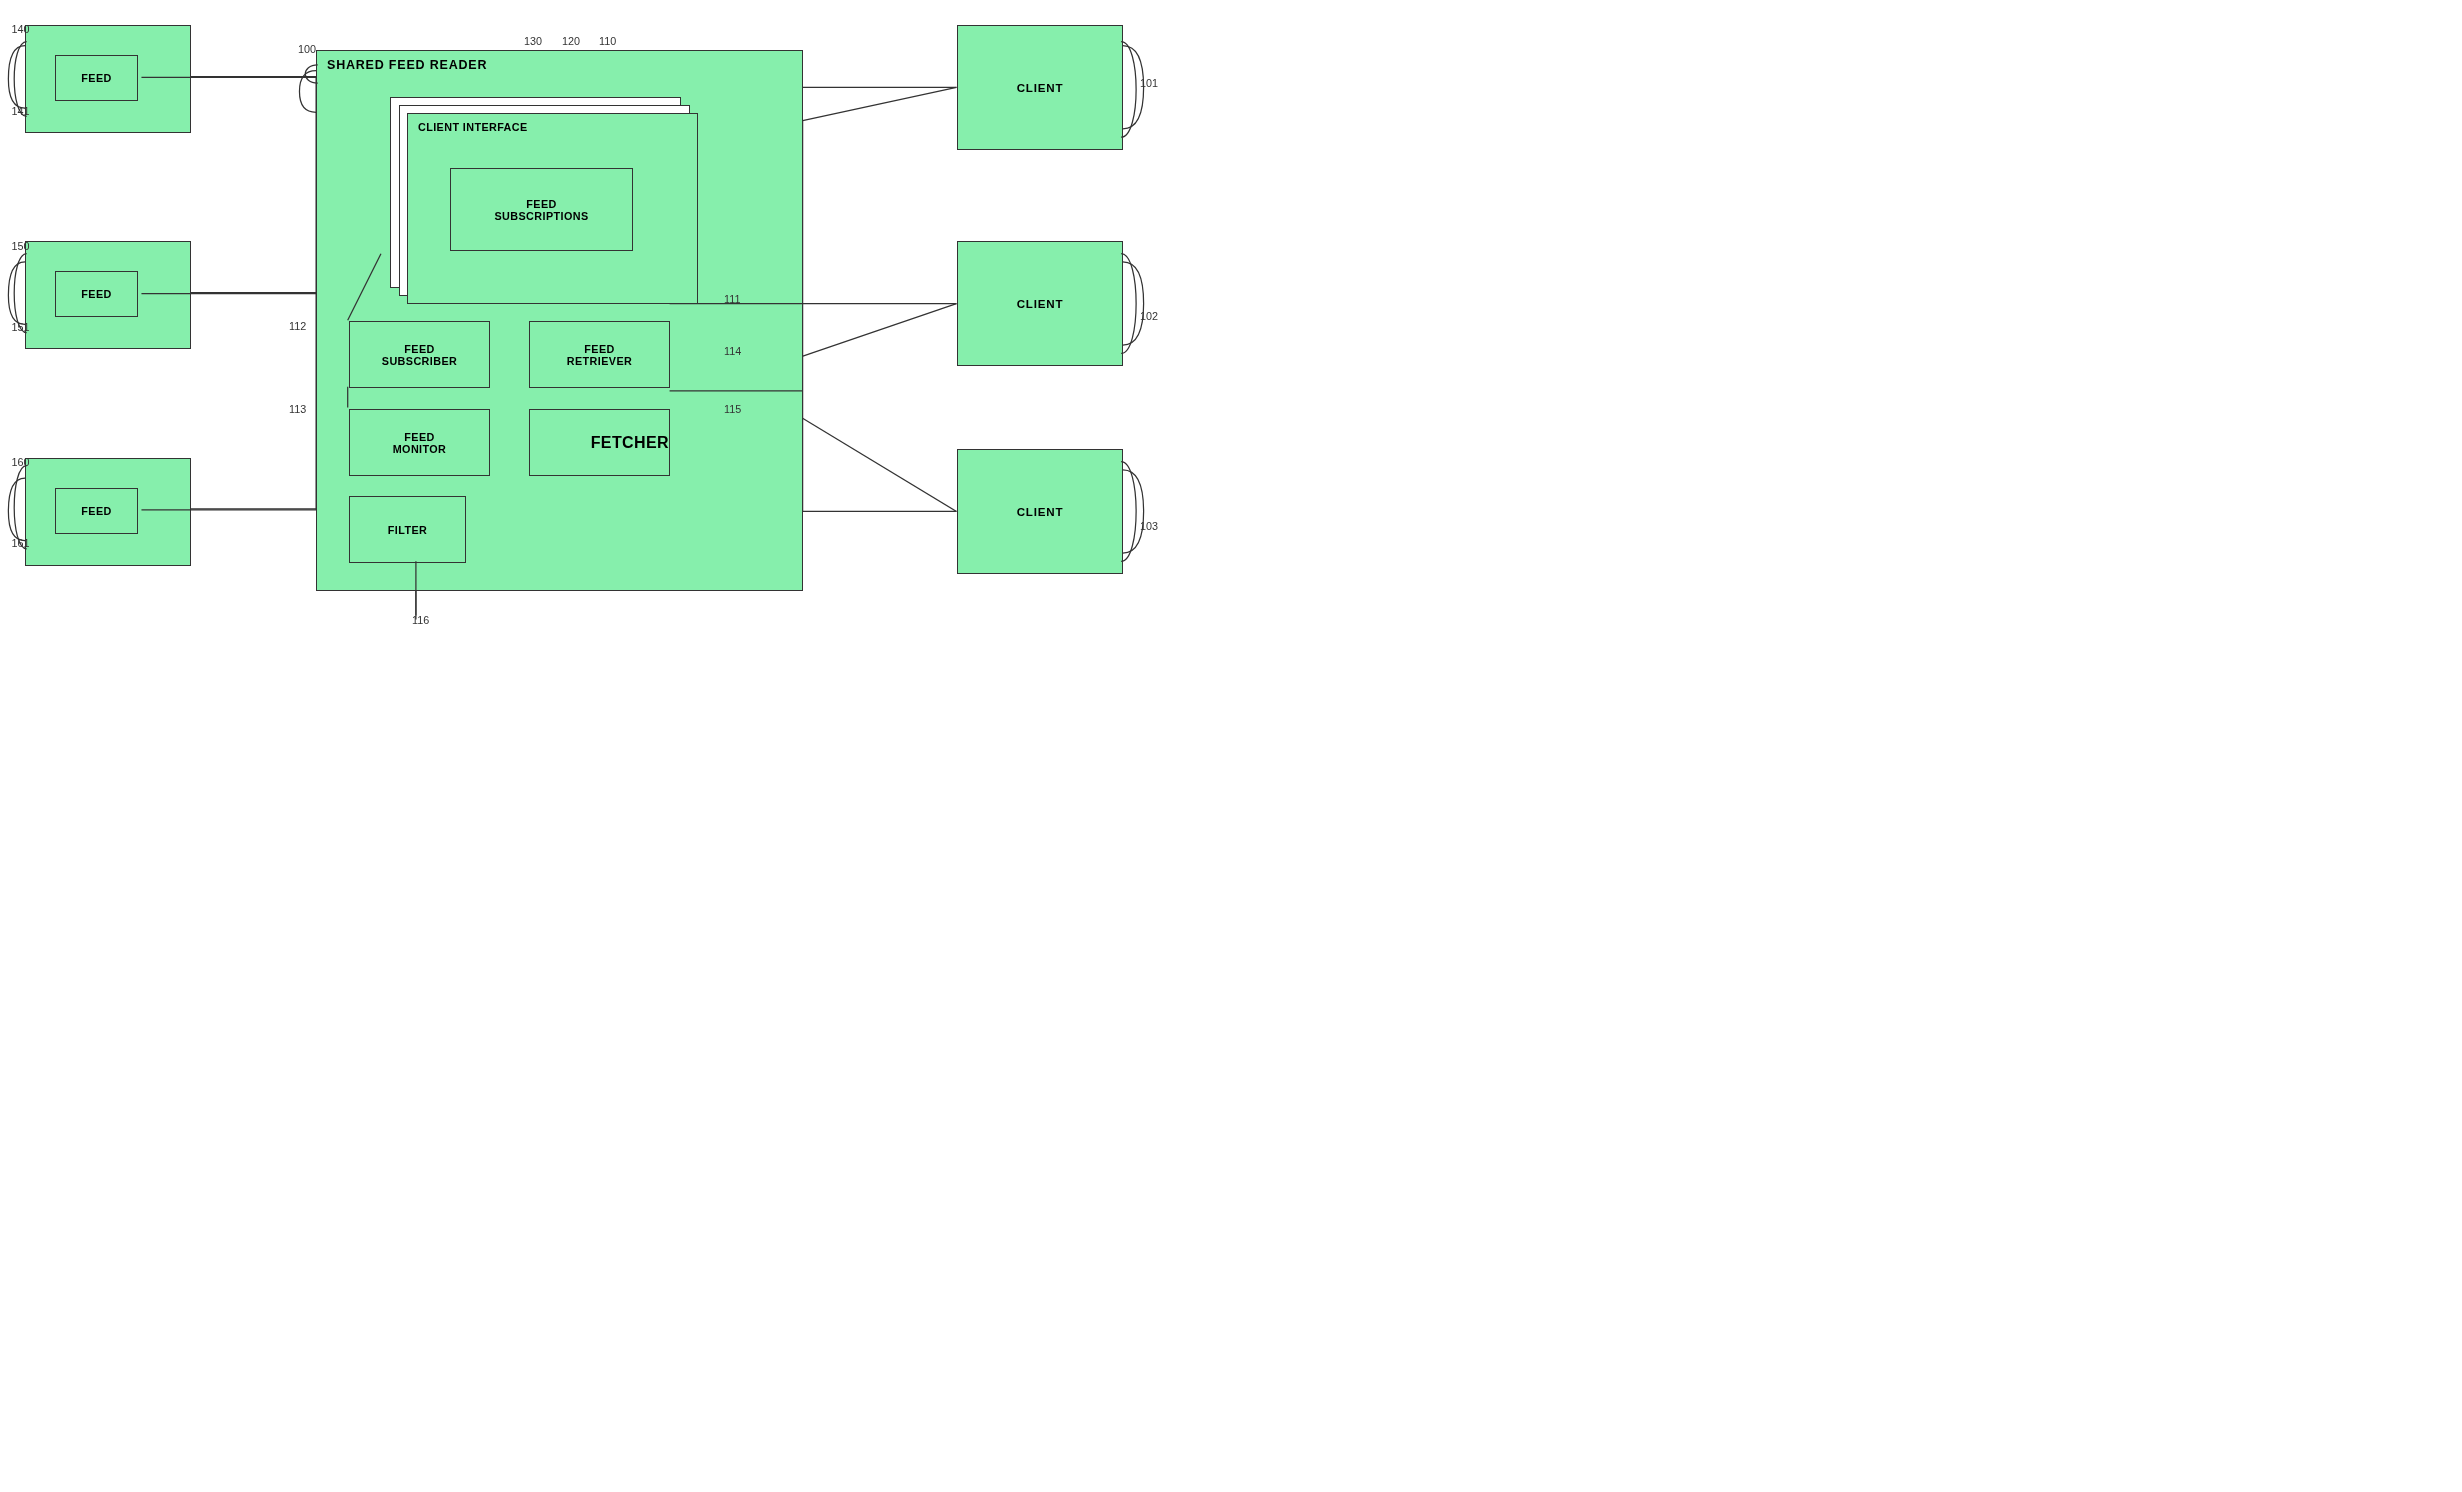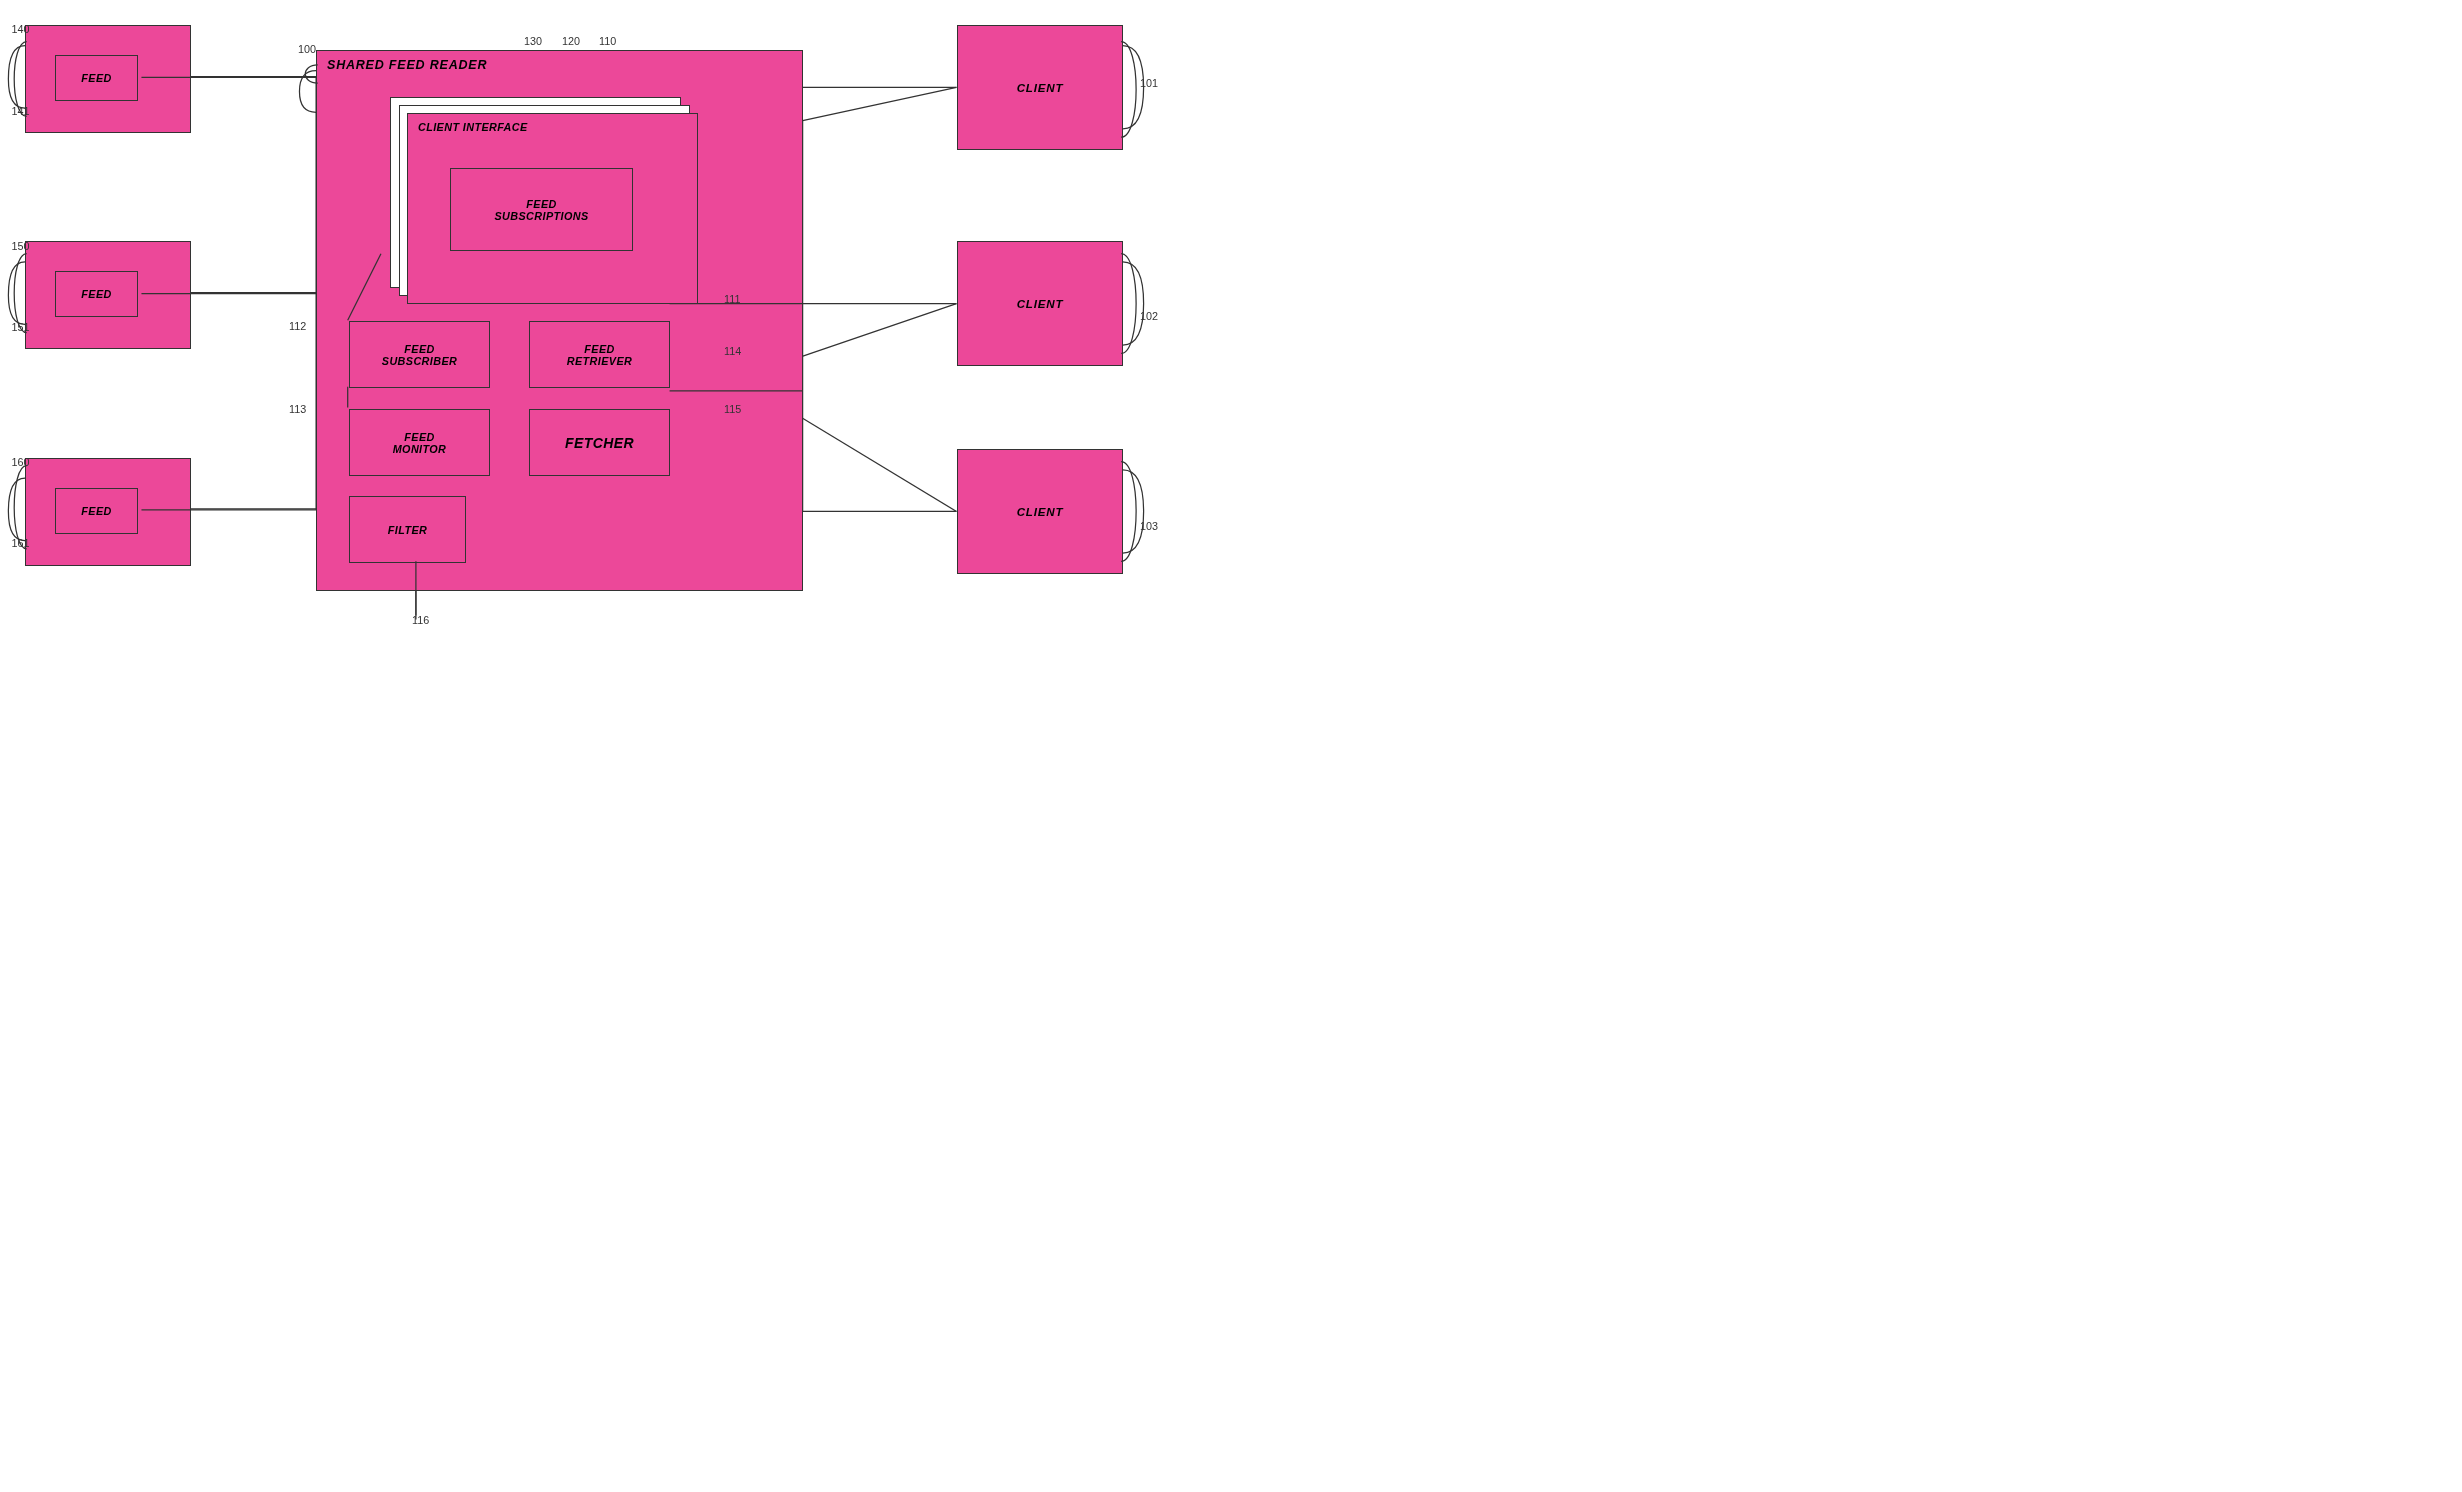--- a/index.html
+++ b/index.html
@@ -12,29 +12,28 @@
       position: relative;
     }
     .diagram {
       position: relative;
       width: 1231px;
       height: 746px;
     }
     .box {
       position: absolute;
       border: 1.7px solid #333;
-      background: #ec4899;
+      background: #86efac;
       display: flex;
       align-items: center;
       justify-content: center;
       text-align: center;
       font-size: 10.8px;
       font-weight: bold;
       letter-spacing: 0.4px;
-      font-style: italic;
     }
     .label {
       position: absolute;
       font-size: 10.8px;
       font-weight: normal;
       color: #333;
     }
     svg.lines {
       position: absolute;
       top: 0;
@@ -138,21 +137,21 @@
     <div class="box" style="position:absolute; left:212px; top:270px; width:141px; height:67px; font-size:10.8px; text-align:center;">
       <span style="white-space:pre-line; text-align:center;">FEED
 RETRIEVER</span>
     </div>
 
     <div class="box" style="position:absolute; left:32px; top:358px; width:141px; height:67px; font-size:10.8px; text-align:center;">
       <span style="white-space:pre-line; text-align:center;">FEED
 MONITOR</span>
     </div>
 
-    <div class="box" style="position:absolute; left:212px; top:358px; width:141px; height:67px; font-size:14px; text-align:center;">
+    <div class="box" style="position:absolute; left:212px; top:358px; width:141px; height:67px; font-size:16px; text-align:center;justify-content:flex-end;">
       <span style="white-space:pre-line; text-align:center;">FETCHER</span>
     </div>
 
     <div class="box" style="position:absolute; left:32px; top:445px; width:117px; height:67px; font-size:10.8px; text-align:center;">
       <span>FILTER</span>
     </div>
   </div>
 
   <div class="box" style="left:957px; top:25px; width:166px; height:125px; font-size:11.6px; letter-spacing:0.8px;">
     <span>CLIENT</span>

